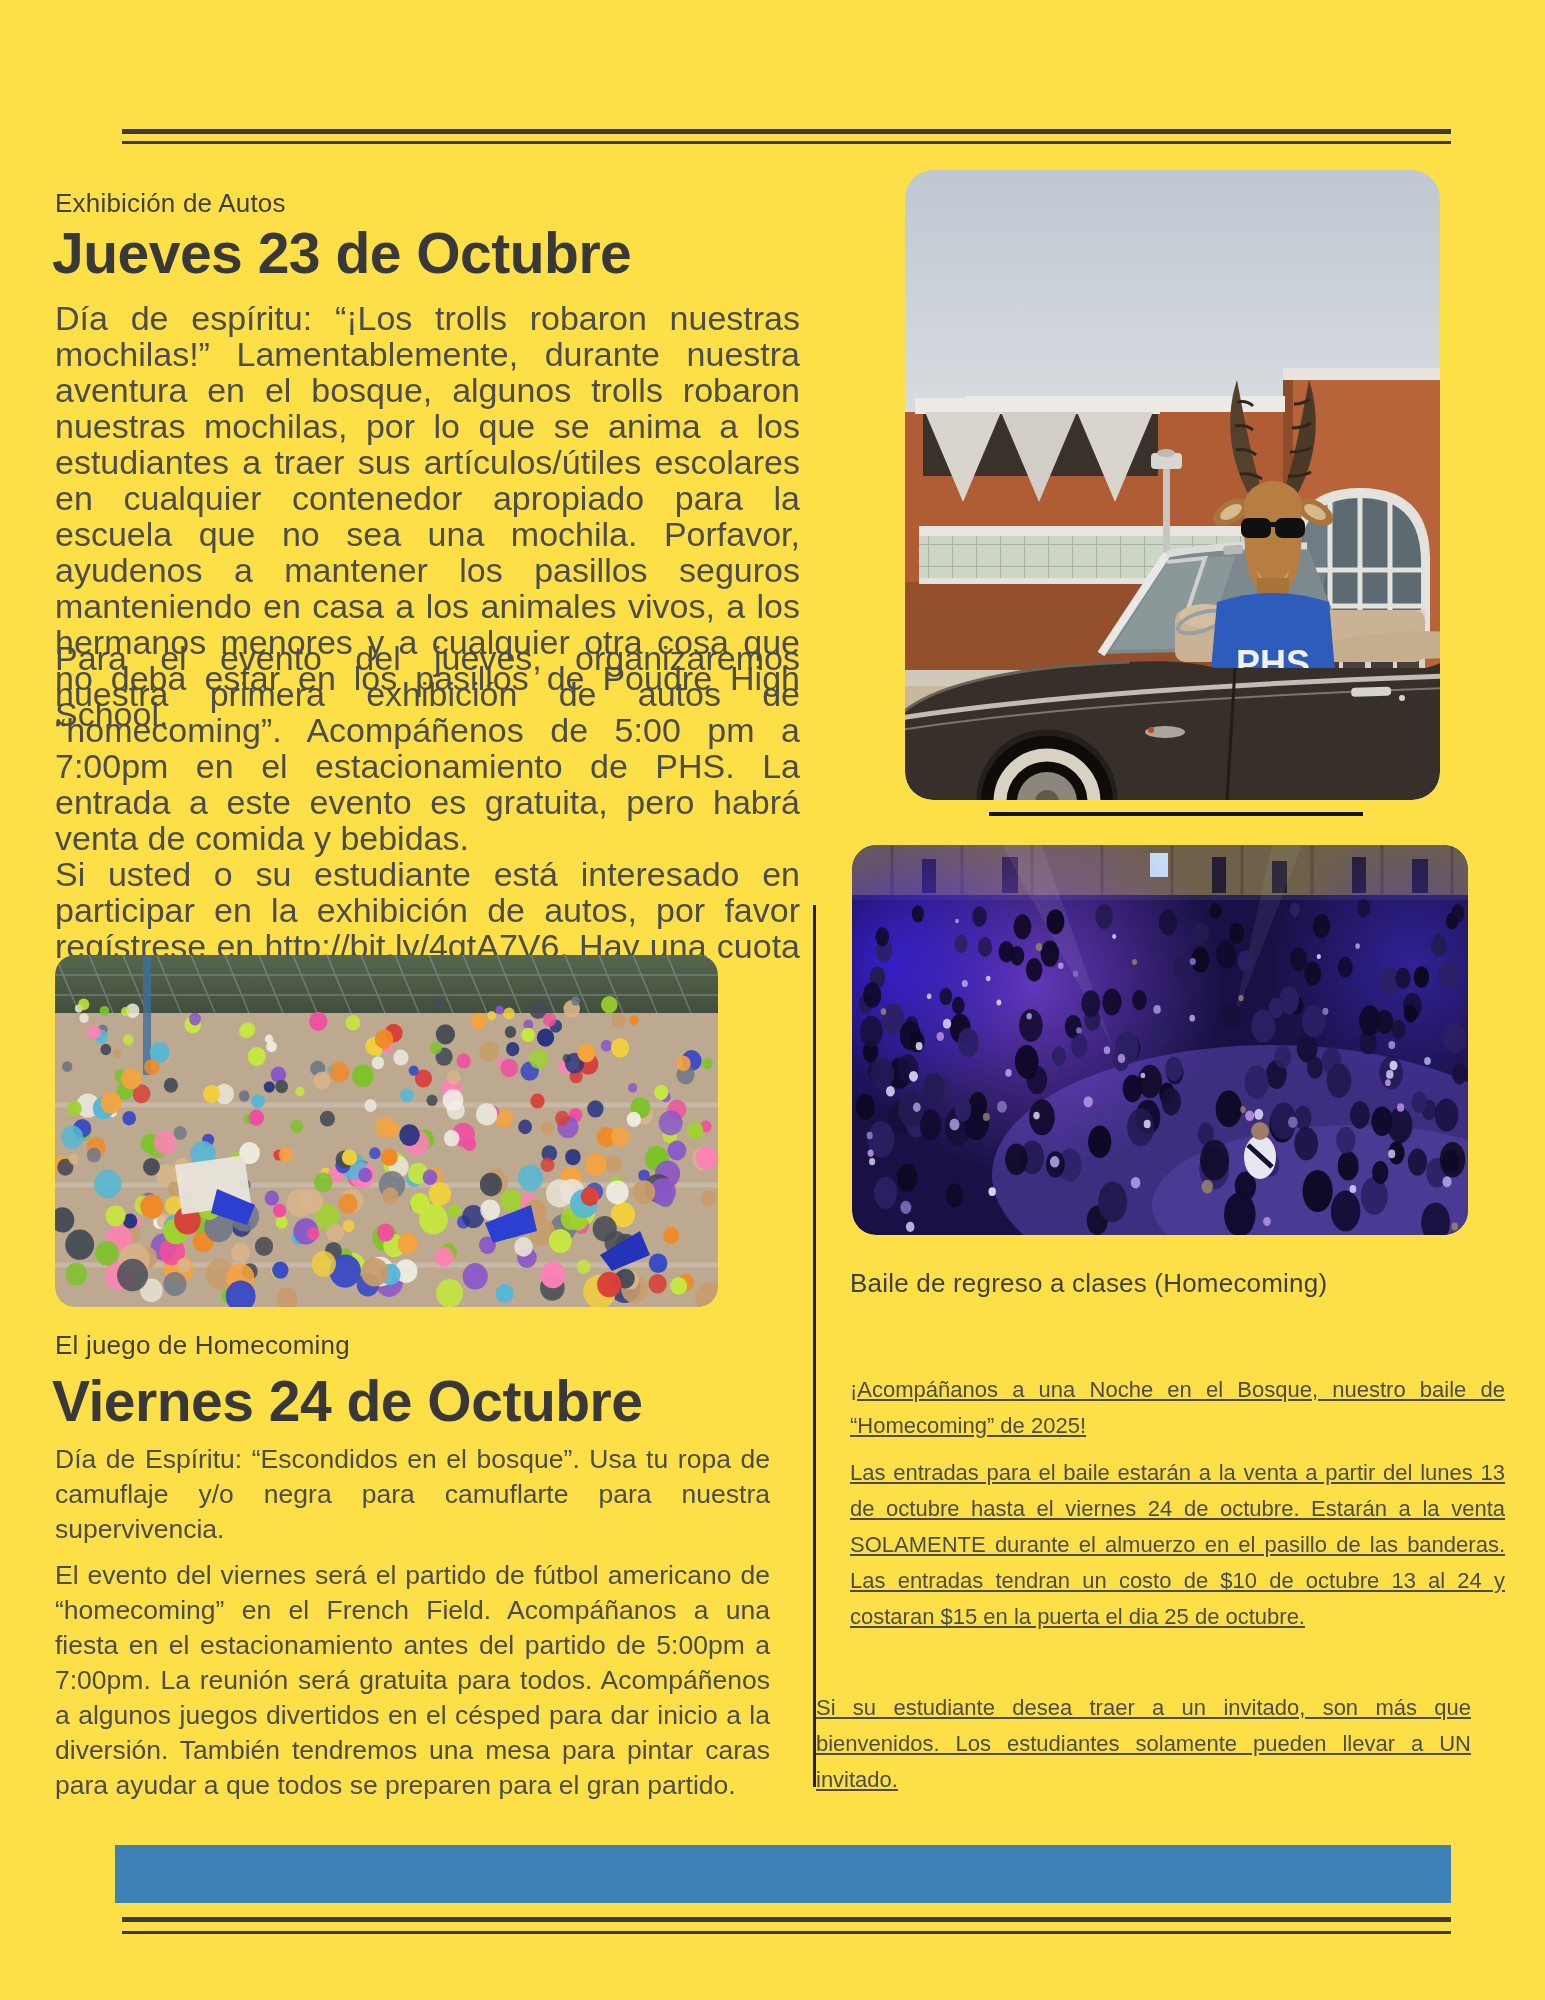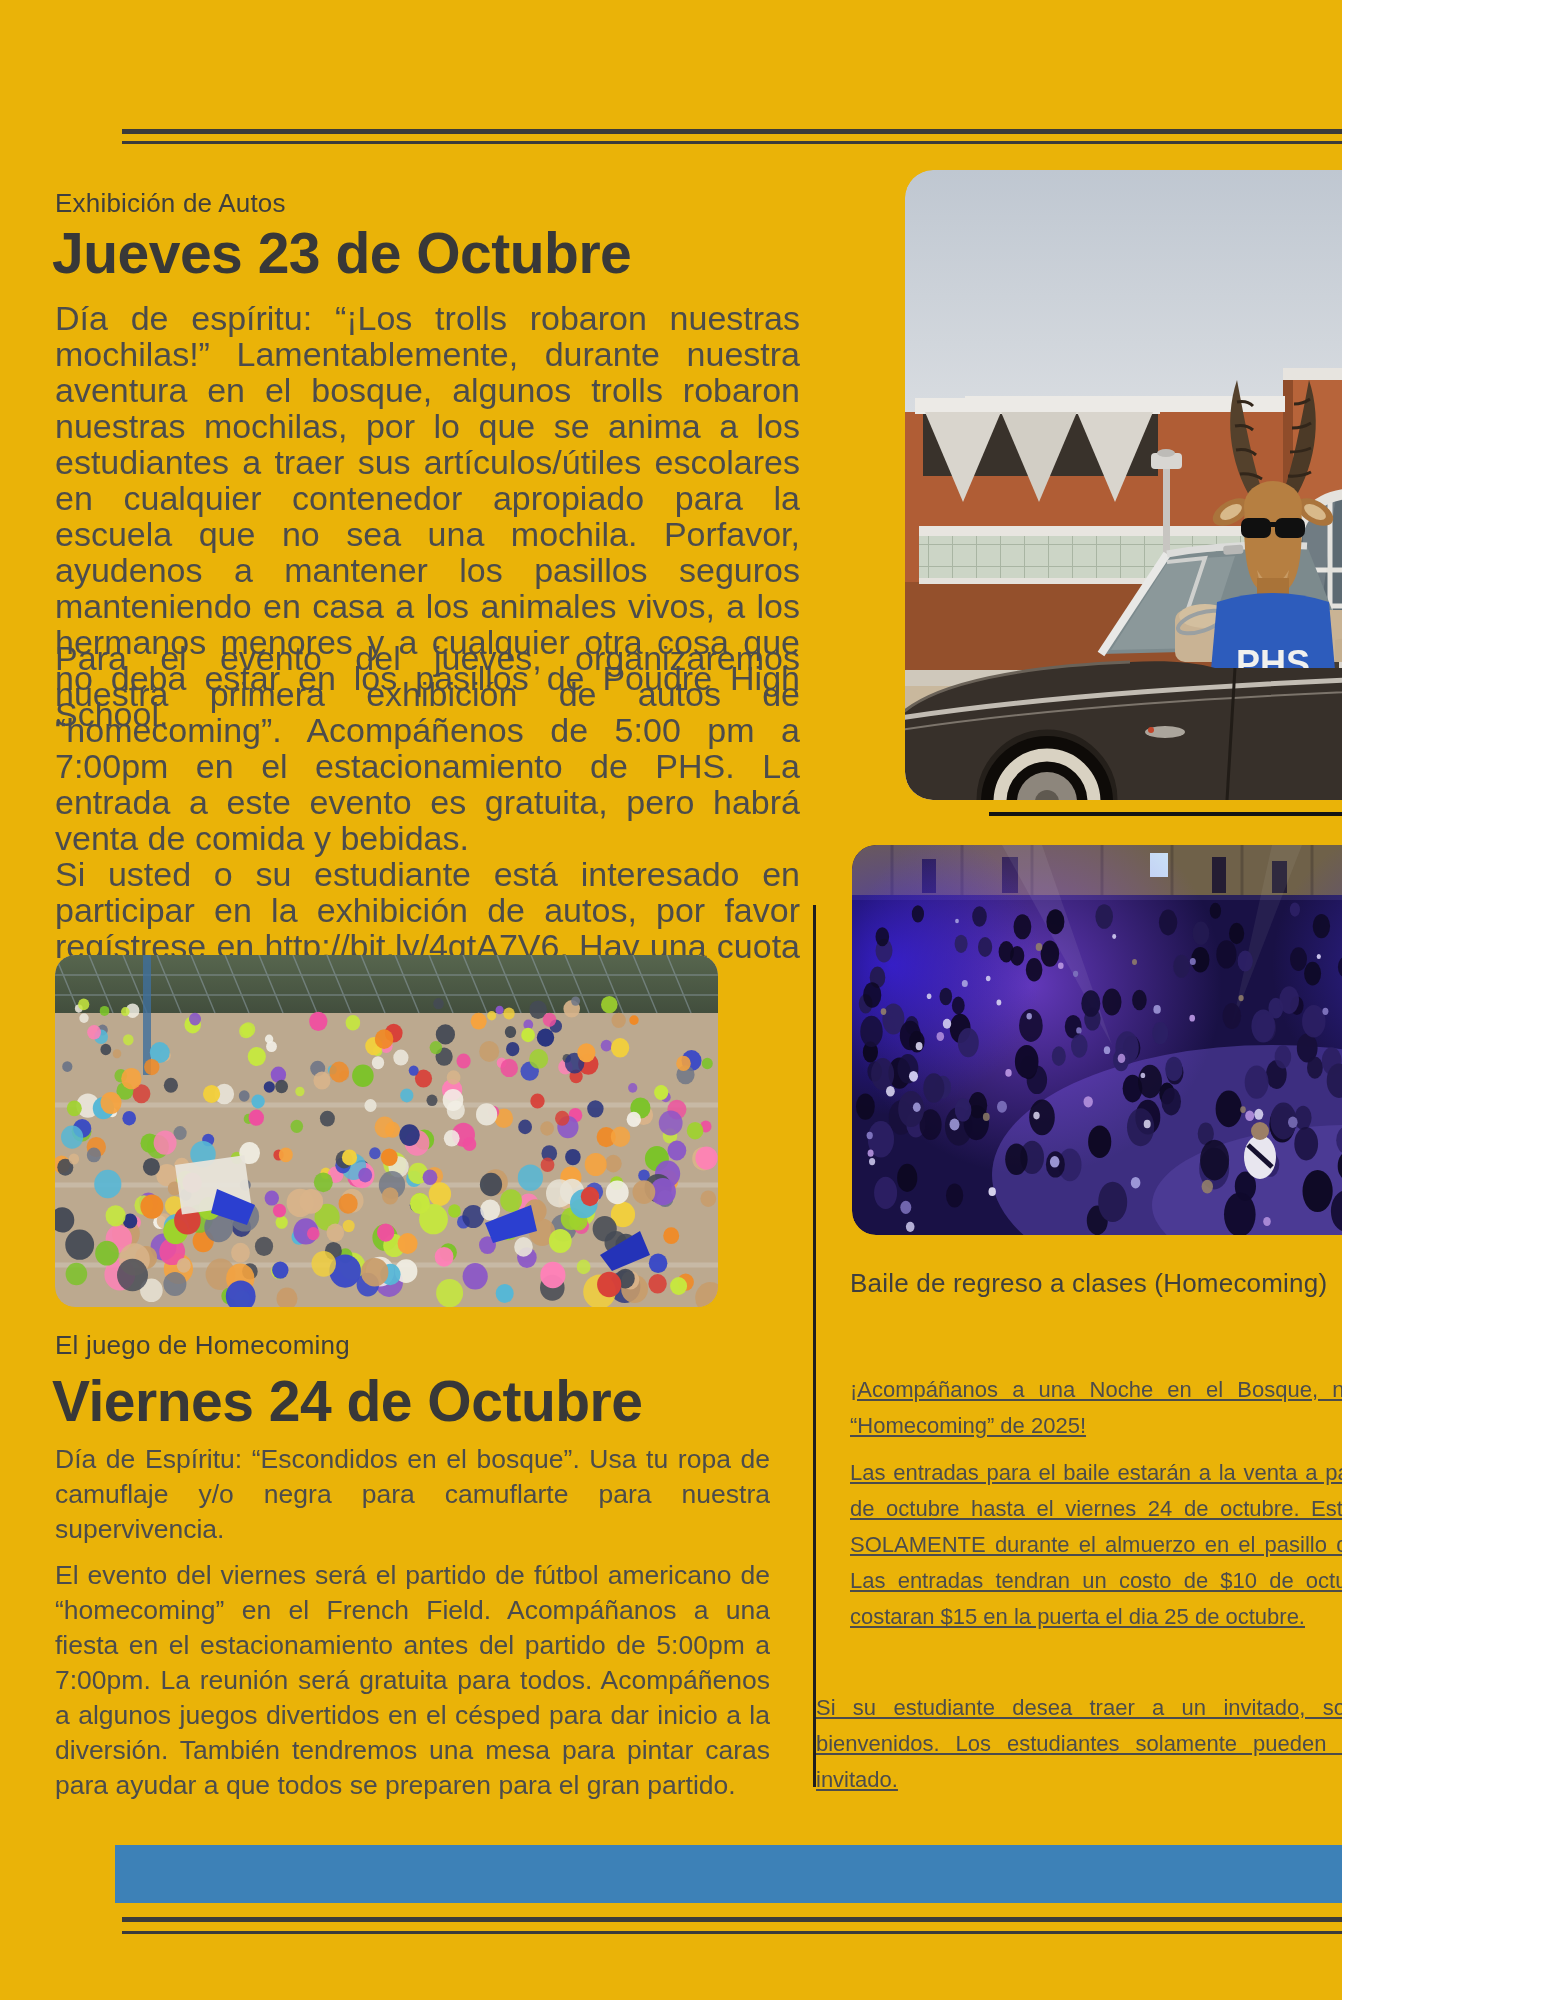--- a/index.html
+++ b/index.html
@@ -1,17 +1,17 @@
 <!DOCTYPE html>
 <html><head>
 <meta charset="utf-8">
 <style>
   html,body{margin:0;padding:0;background:#ffffff;}
   .page{
-    position:relative;width:1342px;height:2000px;background:#eab308;
+    position:relative;width:1545px;height:2000px;background:#fde047;
     font-family:"Liberation Sans",sans-serif;overflow:hidden;
   }
   .rule{position:absolute;background:#3b3b3b;}
   .bluebar{position:absolute;background:#3d81b7;}
   .vdivider{position:absolute;background:#1f1f1f;}
   .photo-underline{position:absolute;background:#141414;}
   .sec-label{position:absolute;font-size:26px;color:#3f3f3f;letter-spacing:.2px;}
   .sec-heading{position:absolute;font-size:57px;font-weight:700;color:#383838;letter-spacing:-0.5px;}
   .body-block{position:absolute;color:#4c4c4c;text-align:justify;}
   .body-block p{margin:0;}

